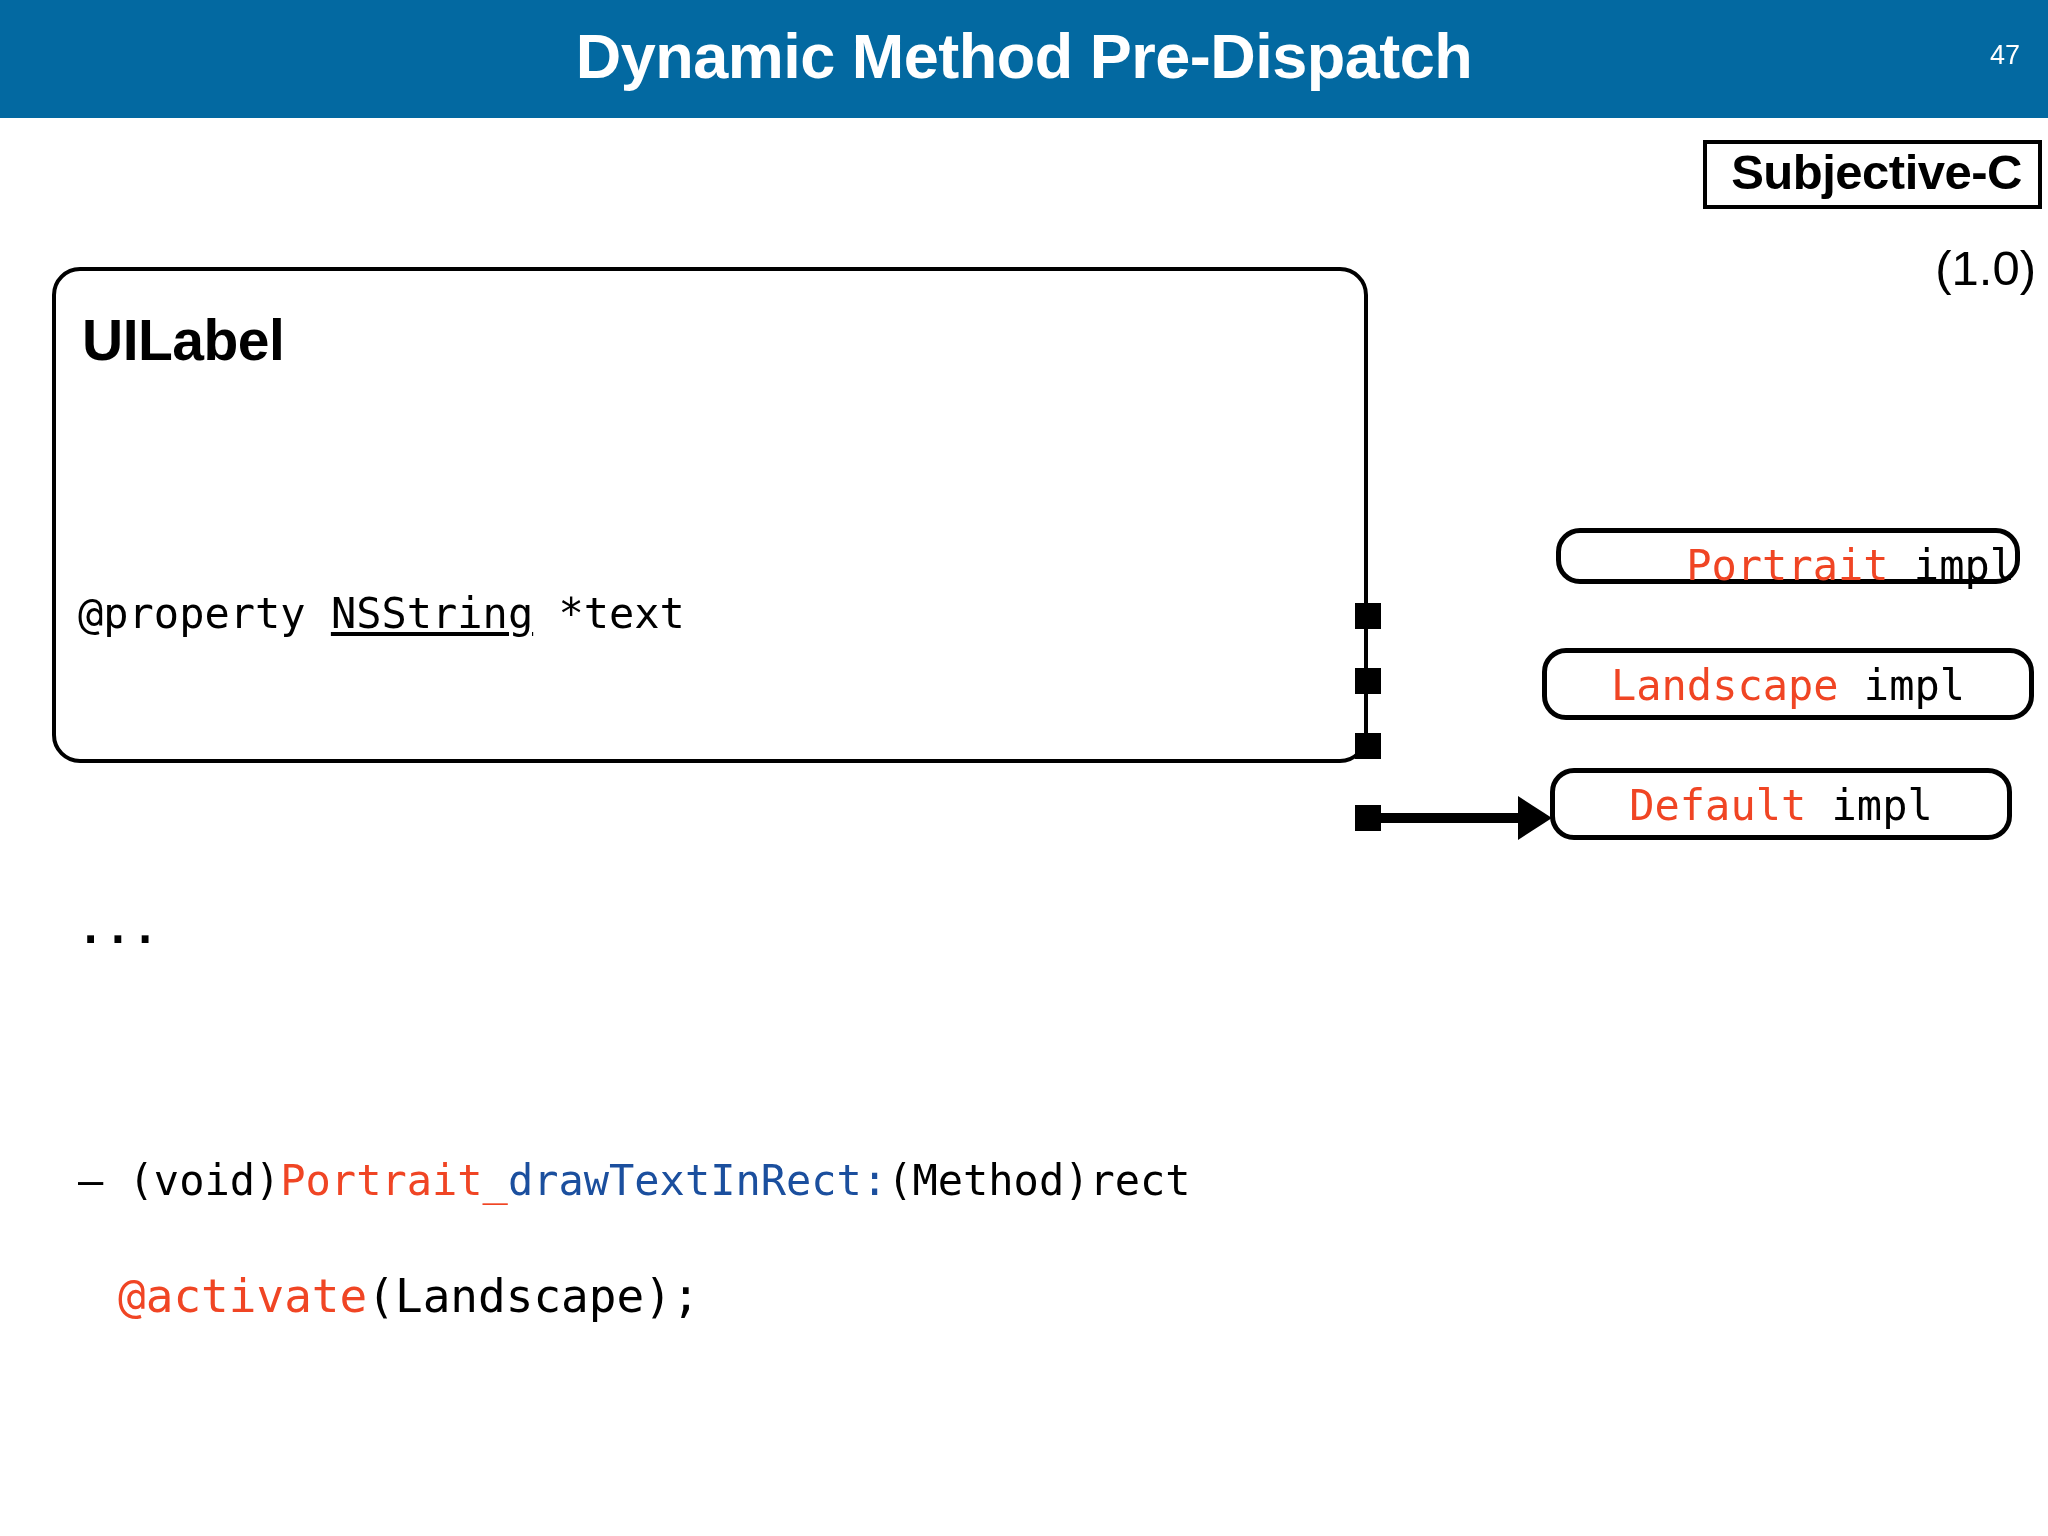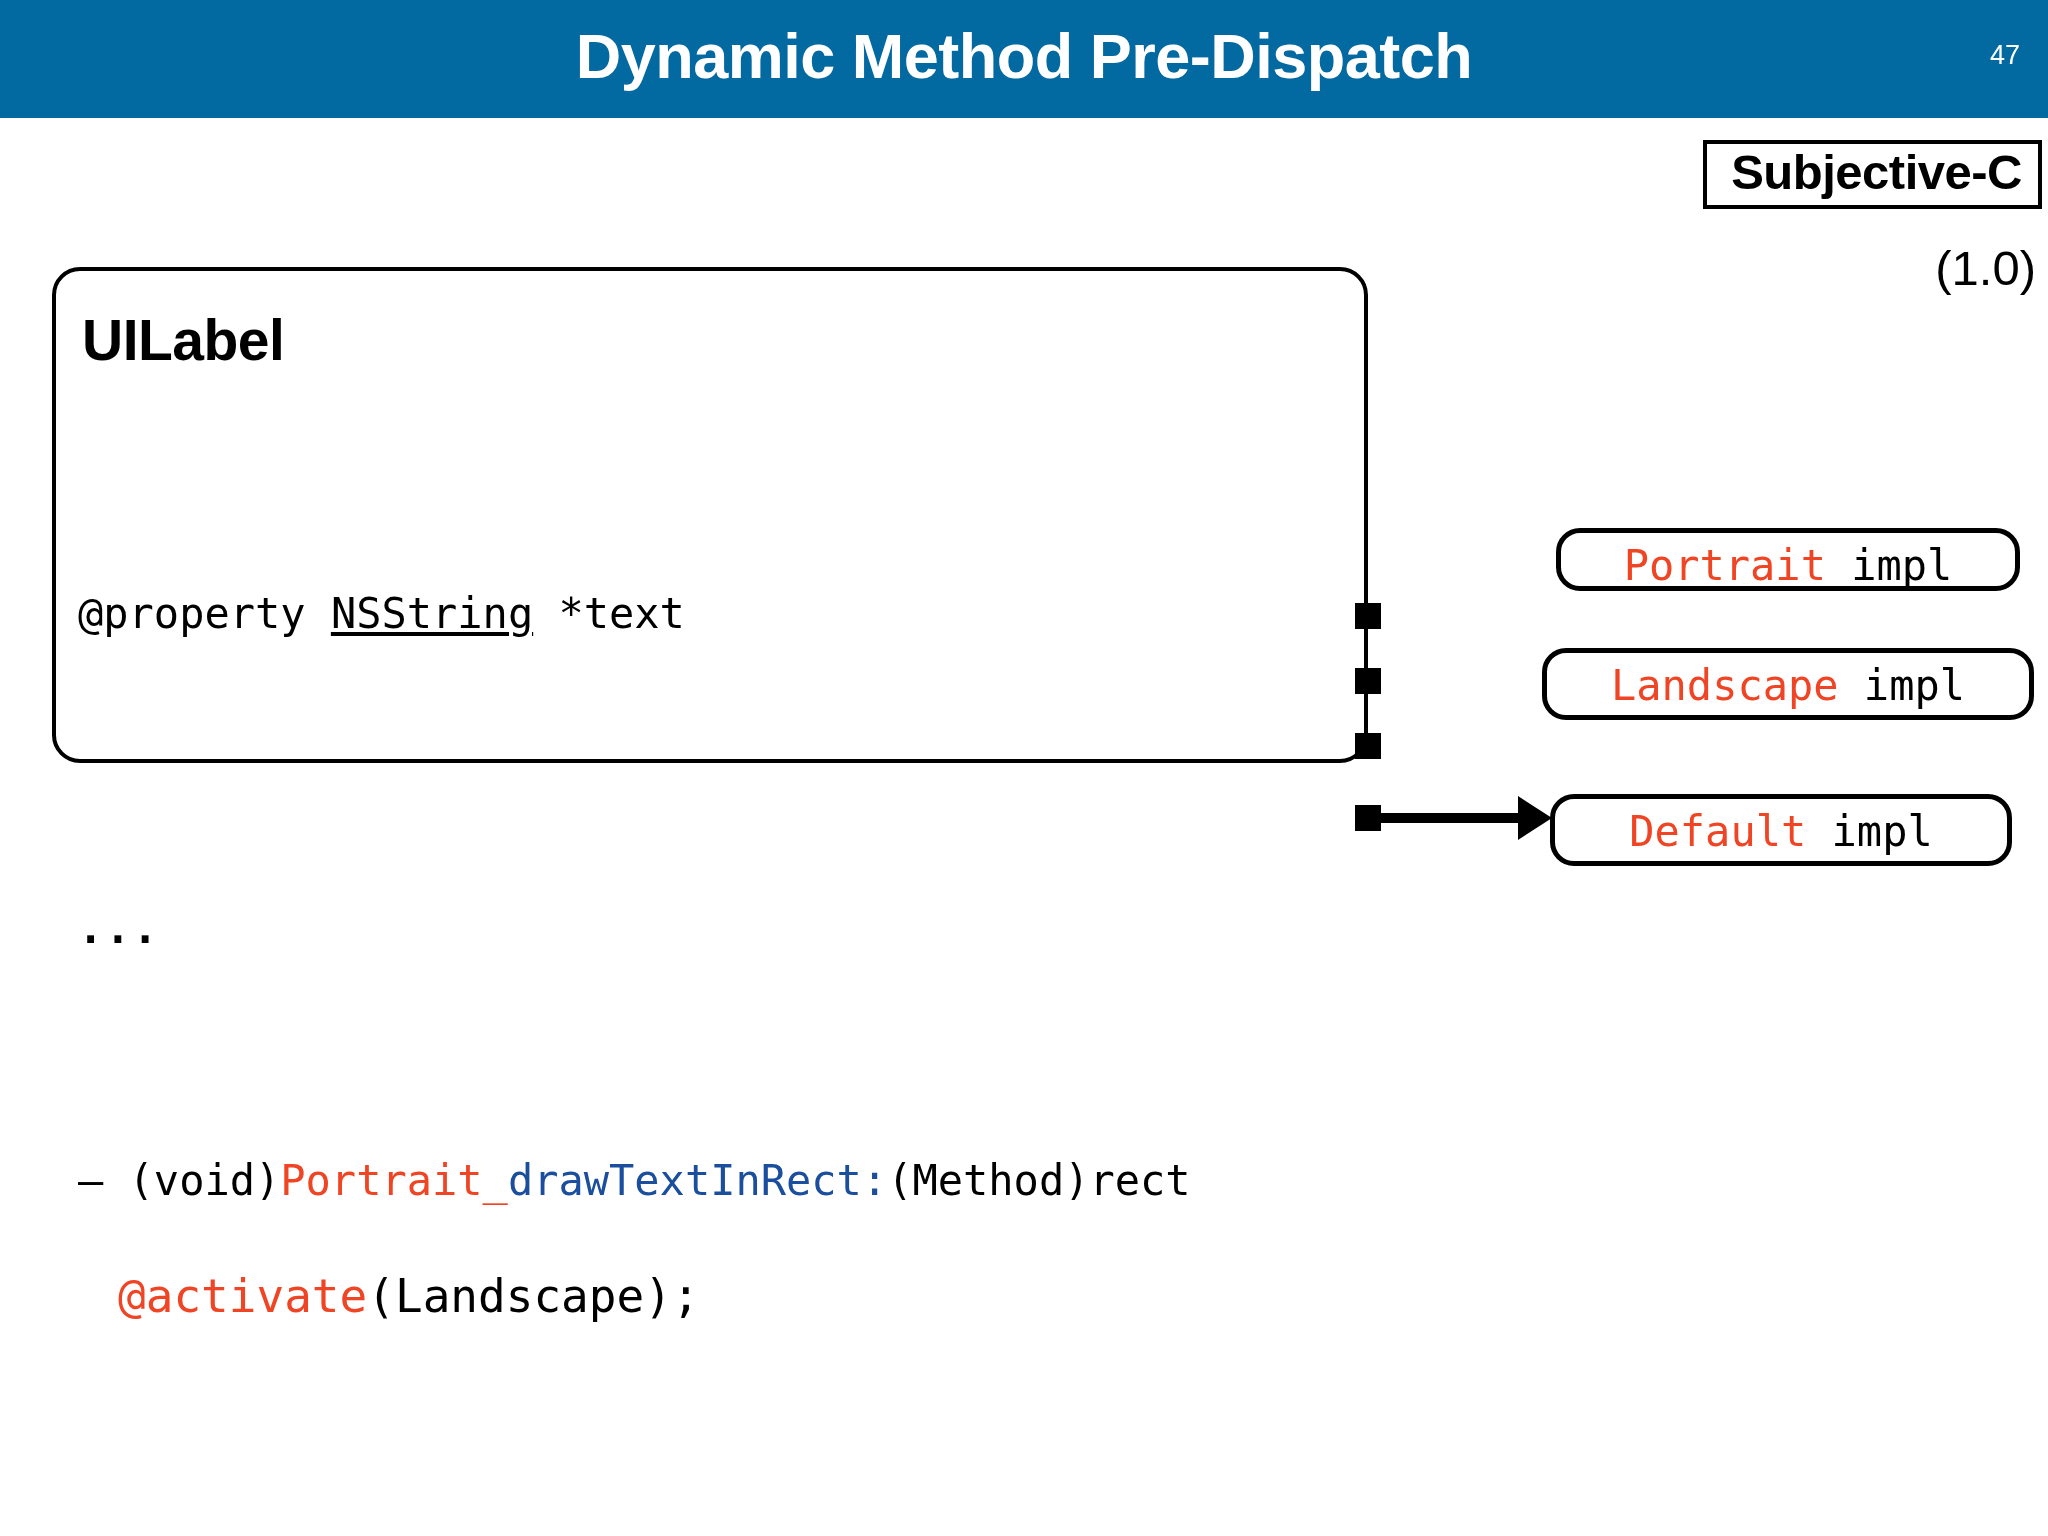--- a/index.html
+++ b/index.html
@@ -159,23 +159,23 @@
     border-radius: 24px;
     background: #ffffff;
     box-sizing: border-box;
     font-family: "DejaVu Sans Mono", monospace;
     font-size: 42px;
     text-align: center;
     line-height: 66px;
     white-space: nowrap;
     color: #000000;
   }
-  .impl-portrait  { left: 1556px; top: 528px; width: 464px; height: 63px; }
+  .impl-portrait  { left: 1556px; top: 528px; width: 464px; height: 56px; text-align: right; }
   .impl-landscape { left: 1542px; top: 648px; width: 492px; height: 72px; }
-  .impl-default   { left: 1550px; top: 768px; width: 462px; height: 72px; margin-top: 26px; }
+  .impl-default   { left: 1550px; top: 768px; width: 462px; height: 72px; }
 
   
   .stmts {
     position: absolute;
     left: 118px;
     top: 1026px;
     font-family: "DejaVu Sans Mono", monospace;
     font-size: 46px;
     line-height: 108px;
     color: #000000;

